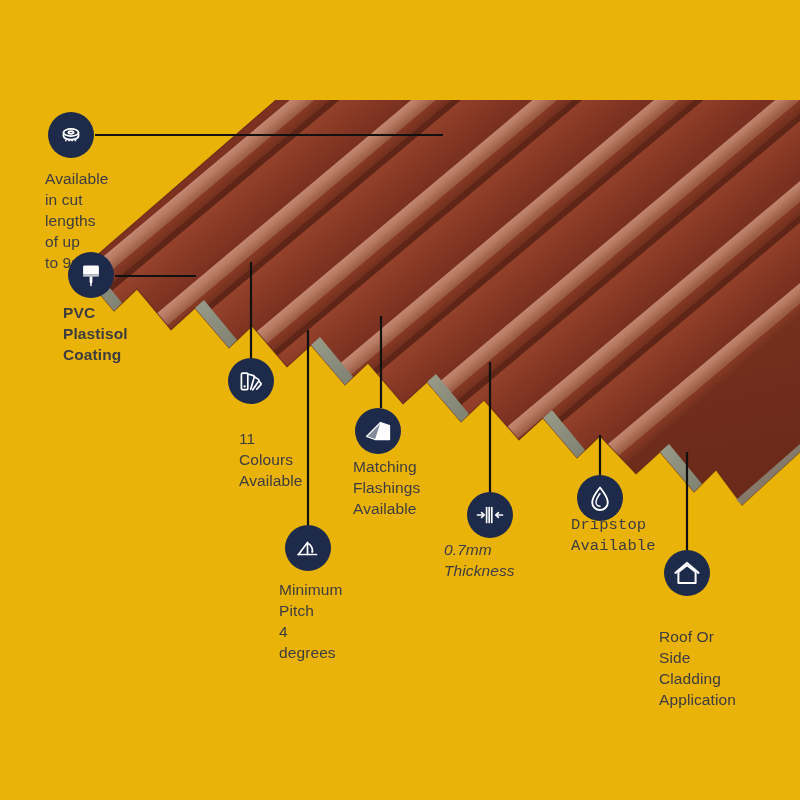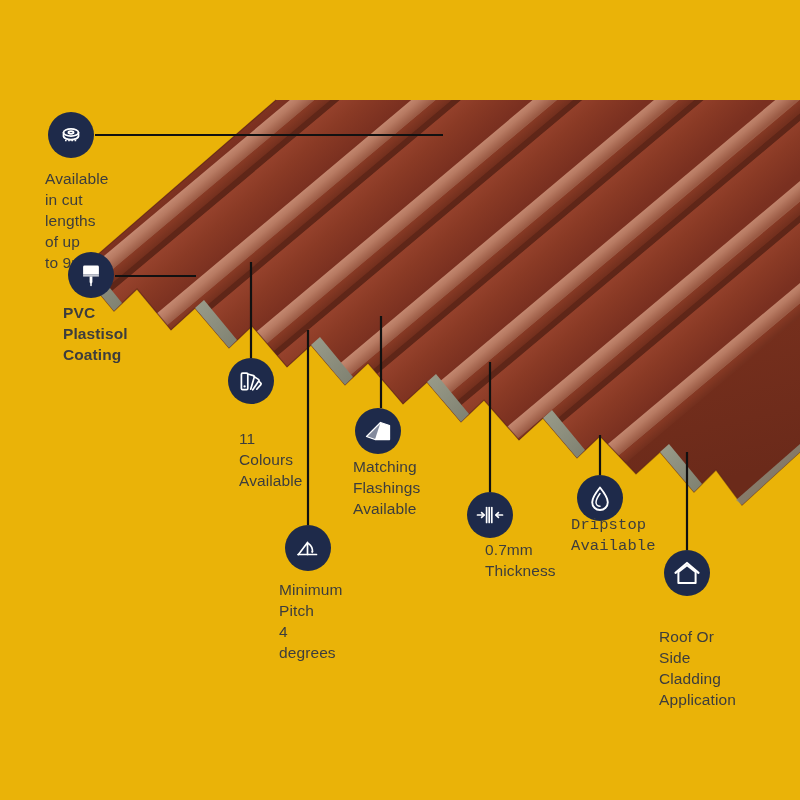--- a/index.html
+++ b/index.html
@@ -265,21 +265,21 @@
           <svg width="30" height="24" viewBox="0 0 30 24">
         <path d="M11.6 4.5 v15" fill="none" stroke="#ffffff" stroke-width="1.7" stroke-linecap="round" stroke-linejoin="round"></path>
         <path d="M14.2 4.5 v15" fill="none" stroke="#ffffff" stroke-width="1.7" stroke-linecap="round" stroke-linejoin="round"></path>
         <path d="M16.8 4.5 v15" fill="none" stroke="#ffffff" stroke-width="1.7" stroke-linecap="round" stroke-linejoin="round"></path>
         <path d="M2.5 12 h6.2" fill="none" stroke="#ffffff" stroke-width="1.7" stroke-linecap="round" stroke-linejoin="round"></path>
         <path d="M6.6 9.6 L9.2 12 L6.6 14.4" fill="none" stroke="#ffffff" stroke-width="1.7" stroke-linecap="round" stroke-linejoin="round"></path>
         <path d="M27.5 12 h-6.2" fill="none" stroke="#ffffff" stroke-width="1.7" stroke-linecap="round" stroke-linejoin="round"></path>
         <path d="M23.4 9.6 L20.8 12 L23.4 14.4" fill="none" stroke="#ffffff" stroke-width="1.7" stroke-linecap="round" stroke-linejoin="round"></path>
       </svg>
         </div>
-        <div class="feature-label" style="left: 485px; top: 539px; color: rgb(61, 61, 61);">0.7mm
+        <div class="feature-label" style="left: 444px; top: 539px; color: rgb(61, 61, 61); font-style: italic;">0.7mm
 Thickness</div>
       </div>
       <div class="feature">
         <div class="feature-badge" style="left: 577px; top: 475px; background: rgb(30, 42, 74);">
           <svg width="24" height="28" viewBox="0 0 24 28">
         <path d="M12 3.5 C12 3.5 4.2 13.2 4.2 18.2 a7.8 7.8 0 0 0 15.6 0 C19.8 13.2 12 3.5 12 3.5 Z" fill="none" stroke="#ffffff" stroke-width="1.9" stroke-linejoin="round"></path>
         <path d="M12 9.5 C12 9.5 8 15.3 8 18.3 a4 4 0 0 0 4 4" fill="none" stroke="#ffffff" stroke-width="1.5" stroke-linecap="round"></path>
       </svg>
         </div>
         <div class="feature-label" style="left: 571px; top: 515px; color: rgb(61, 61, 61); font-family: Liberation Mono, monospace;">Dripstop

